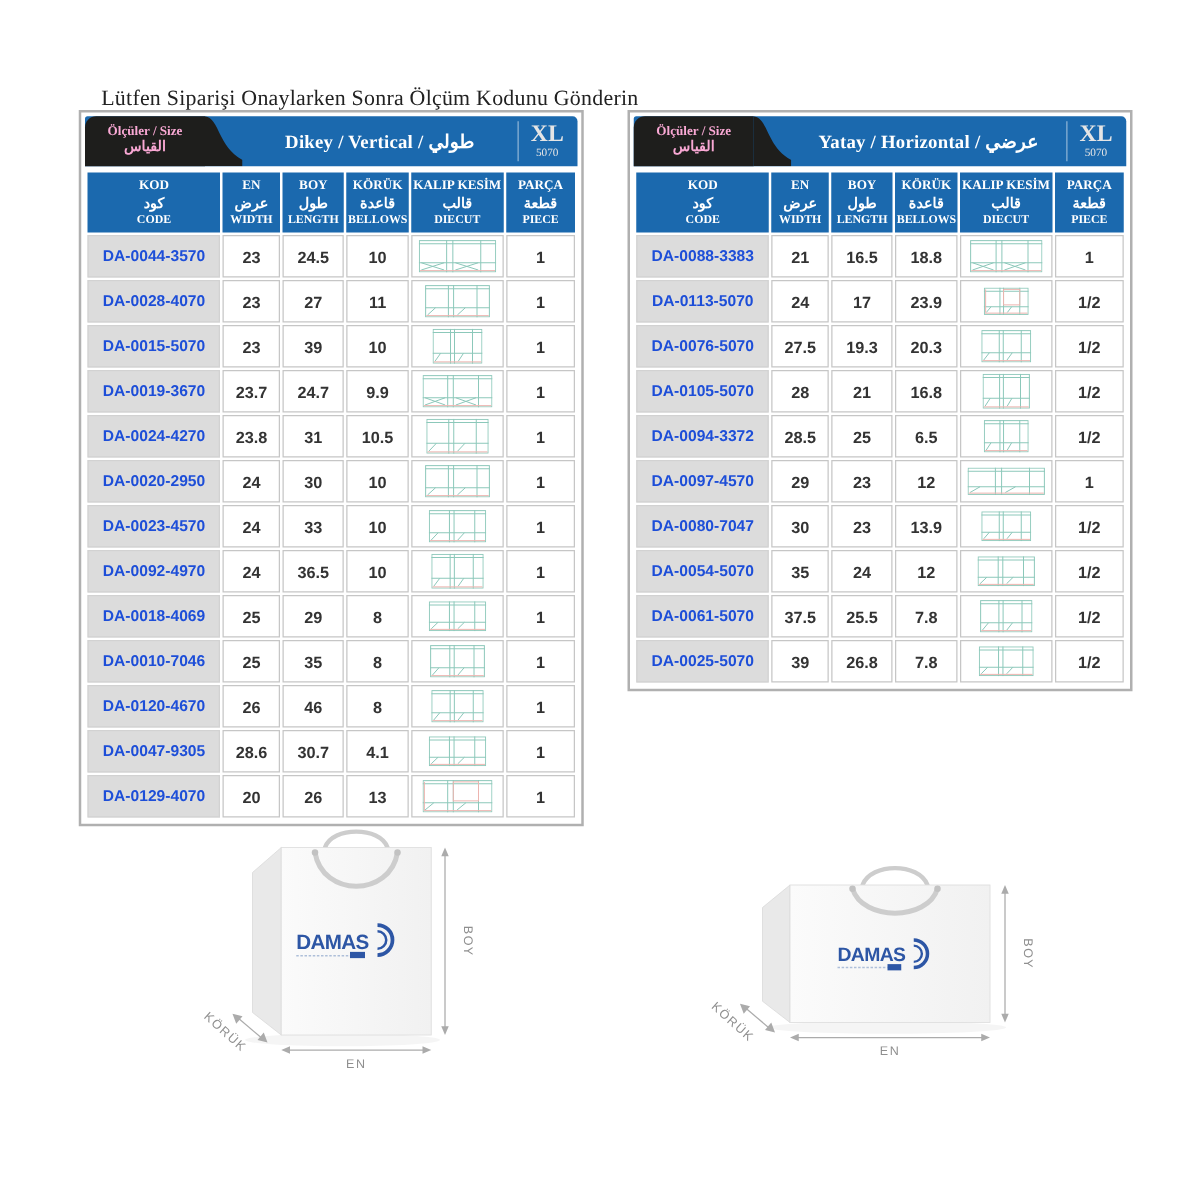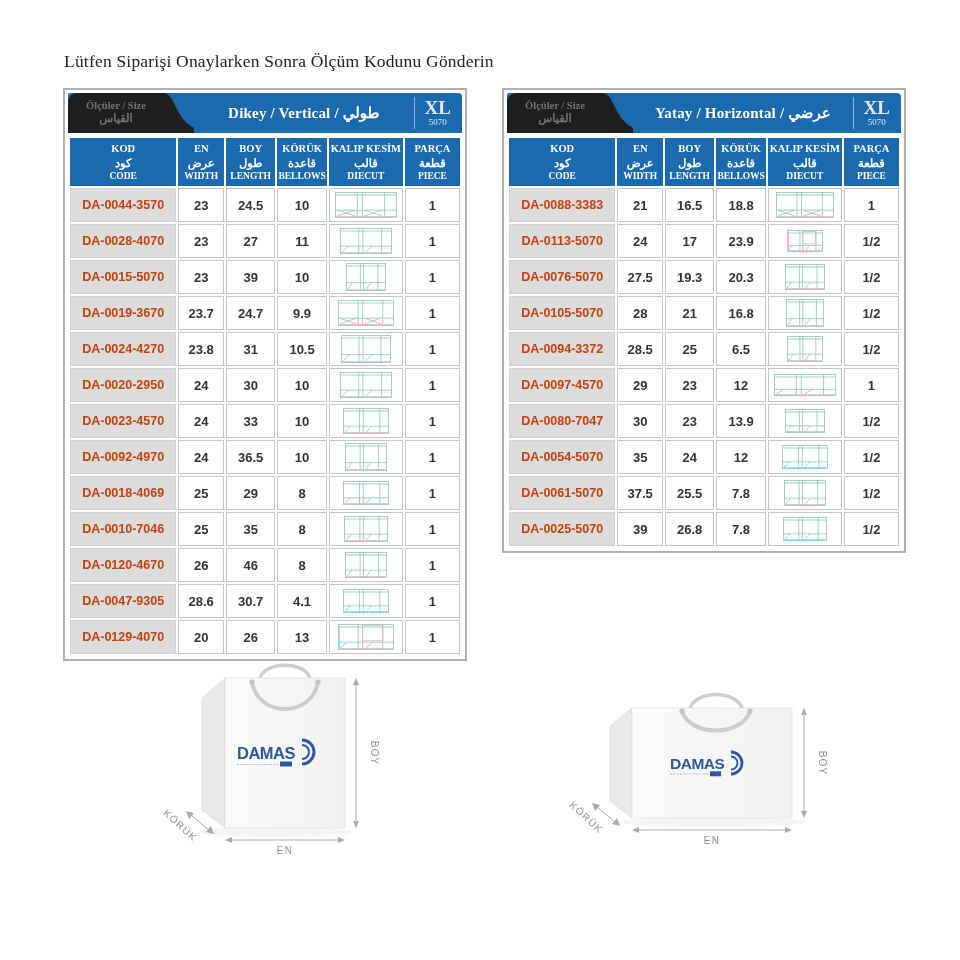--- a/index.html
+++ b/index.html
@@ -7,50 +7,50 @@
     --tab-black:#1e1e1c;
     --cell-border:#c6c6c6;
     --code-bg:#dcdcdc;
     --ink:#333333;
     --dim:#979797;
     --logo-blue:#2d56a5;
   }
   html,body{margin:0;padding:0;background:#fff;}
   .page{position:relative;width:960px;height:960px;background:#ffffff;overflow:hidden;
         font-family:"Liberation Sans",sans-serif;}
-  .title{position:absolute;left:64px;top:51px;margin:0;
+  .title{position:absolute;left:64px;top:51px;margin:17px;
          font-family:"Liberation Serif",serif;font-weight:normal;
          font-size:17.5px;color:#222;letter-spacing:.2px;}
   .tables{position:absolute;left:63px;top:88px;display:flex;gap:35px;align-items:flex-start;}
   .size-table{width:404px;box-sizing:border-box;border:2px solid #b0b0b0;background:#fff;padding:3px;}
   
   .banner{height:40px;background:var(--blue);display:flex;align-items:stretch;
           border-radius:2px 4px 0 0;margin-bottom:3px;}
   .tab{width:96px;background:var(--tab-black);border-radius:9px 0 0 0;
        display:flex;flex-direction:column;justify-content:center;align-items:center;
-       color:#737373;font-family:"Liberation Serif",serif;font-weight:bold;line-height:1.2;}
+       color:#f9a8d4;font-family:"Liberation Serif",serif;font-weight:bold;line-height:1.2;}
   .tab .l1{font-size:10.5px;}
   .tab .l2{font-size:11.5px;}
   .swoosh{width:30px;height:40px;display:block;flex:0 0 auto;}
   .heading{flex:1;align-self:center;text-align:center;color:#ffffff;
            font-family:"Liberation Serif",serif;font-weight:bold;font-size:15px;letter-spacing:.2px;}
   .badge{align-self:center;text-align:center;color:#e5e5e5;padding:1px 11px 2px 10px;
          border-left:1px solid rgba(255,255,255,.5);font-family:"Liberation Serif",serif;}
   .badge .size{font-size:19px;font-weight:bold;line-height:1;}
   .badge .num{font-size:9px;line-height:1.2;}
   
   table{border-collapse:separate;border-spacing:2px;width:100%;table-layout:fixed;}
   th{background:var(--blue);color:#fff;font-family:"Liberation Serif",serif;
      font-weight:bold;padding:4px 1px;vertical-align:middle;}
   th .h1{display:block;font-size:10.5px;line-height:1.3;}
   th .h2{display:block;font-size:11.5px;line-height:1.25;}
   th .h3{display:block;font-size:9.5px;line-height:1.3;}
   td{background:#fff;border:1px solid var(--cell-border);text-align:center;
      font-weight:bold;font-size:13px;color:var(--ink);height:30px;padding:0;}
-  td.code{background:var(--code-bg);border-color:#d2d2d2;color:#c2410c;font-size:12.5px;}
+  td.code{background:var(--code-bg);border-color:#d2d2d2;color:#1d4ed8;font-size:12.5px;}
   td.diecut{padding:1px;}
   td.diecut svg{vertical-align:middle;}
   
   .bags{position:absolute;left:0;top:0;width:760px;height:960px;pointer-events:none;}
   .bag{position:absolute;}
   .bag-v{left:140px;top:656px;}
   .bag-h{left:560px;top:678px;}
   .dimtext{fill:#8f8f8f;font-family:"Liberation Sans",sans-serif;font-size:10px;letter-spacing:1.2px;}
   .ropes{fill:none;stroke:#cdcdcd;stroke-linecap:round;}
   .arrow{stroke:#ababab;stroke-width:1;}

